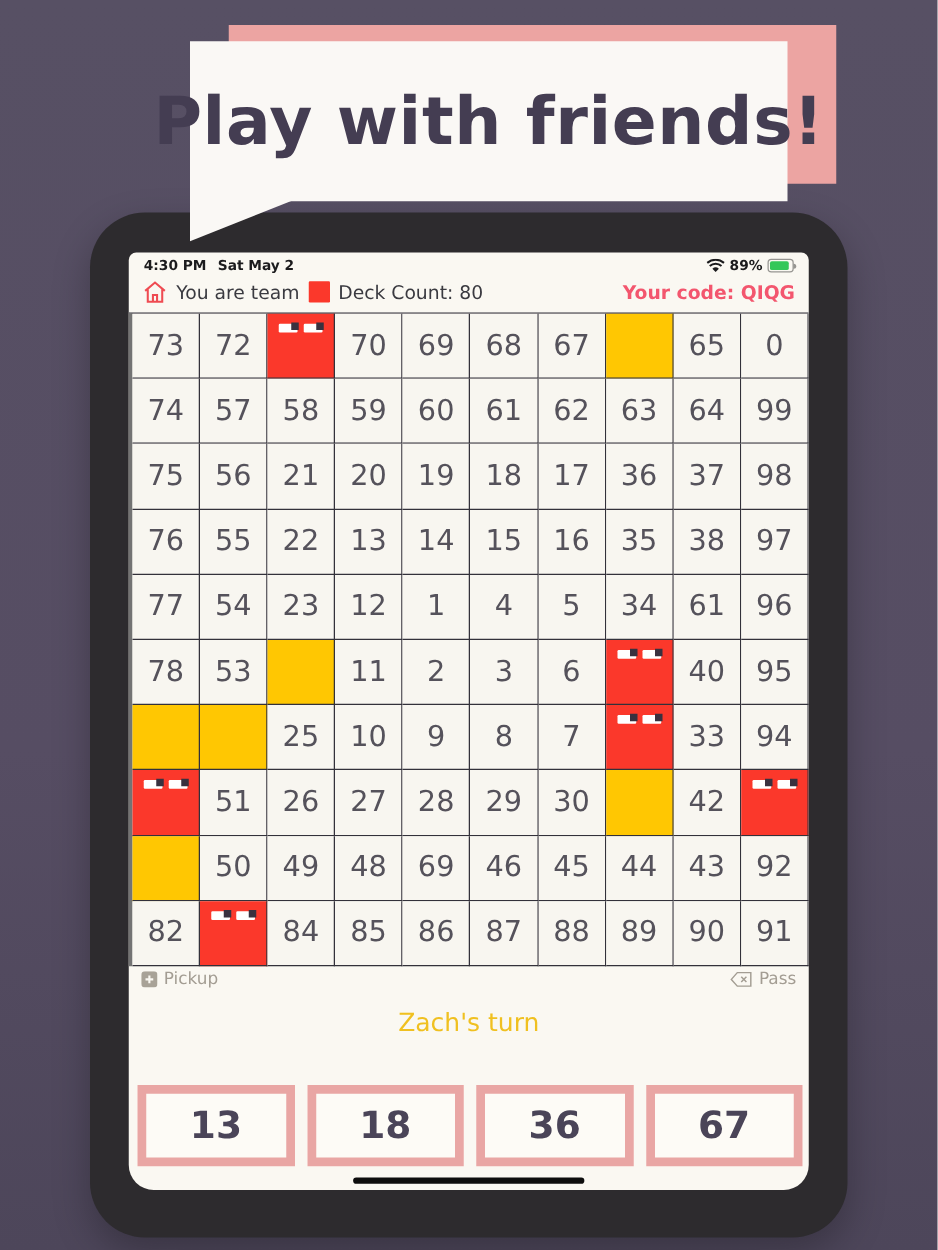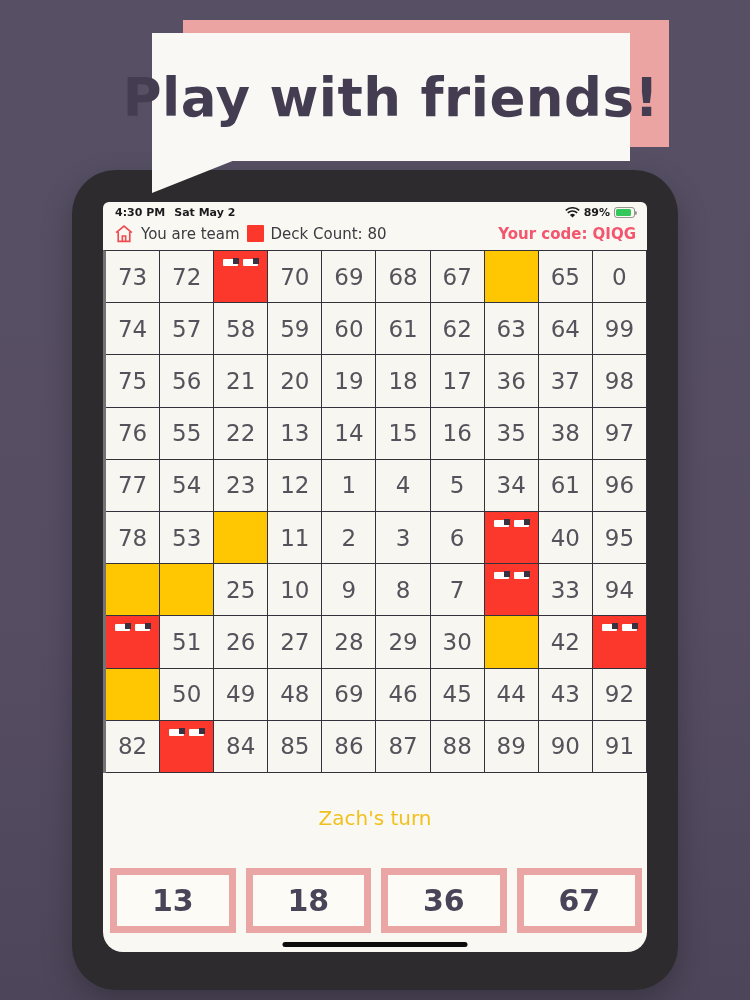--- a/index.html
+++ b/index.html
@@ -241,20 +241,36 @@
         <div class="cell">84</div>
         <div class="cell">85</div>
         <div class="cell">86</div>
         <div class="cell">87</div>
         <div class="cell">88</div>
         <div class="cell">89</div>
         <div class="cell">90</div>
         <div class="cell">91</div>
       </div>
 
+    <div class="actionbar">
+      <span class="btn">
+        <svg width="13" height="13" viewBox="0 0 13 13">
+          <rect width="13" height="13" rx="3" fill="#a8a297"></rect>
+          <path d="M6.5 3.4 V9.6 M3.4 6.5 H9.6" stroke="#faf8f2" stroke-width="1.7"></path>
+        </svg>
+        <span>Pickup</span>
+      </span>
+      <span class="btn">
+        <svg width="18" height="13" viewBox="0 0 20 14" fill="none" stroke="#a39d93" stroke-width="1.3">
+          <path d="M6.5 1 H18.5 V13 H6.5 L1.2 7 Z"></path>
+          <path d="M10 4.6 L14.6 9.4 M14.6 4.6 L10 9.4"></path>
+        </svg>
+        <span>Pass</span>
+      </span>
+    </div>
 
     <div class="turn">Zach's turn</div>
 
     <div class="hand">
         <div class="card">13</div>
         <div class="card">18</div>
         <div class="card">36</div>
         <div class="card">67</div>
       </div>
 

